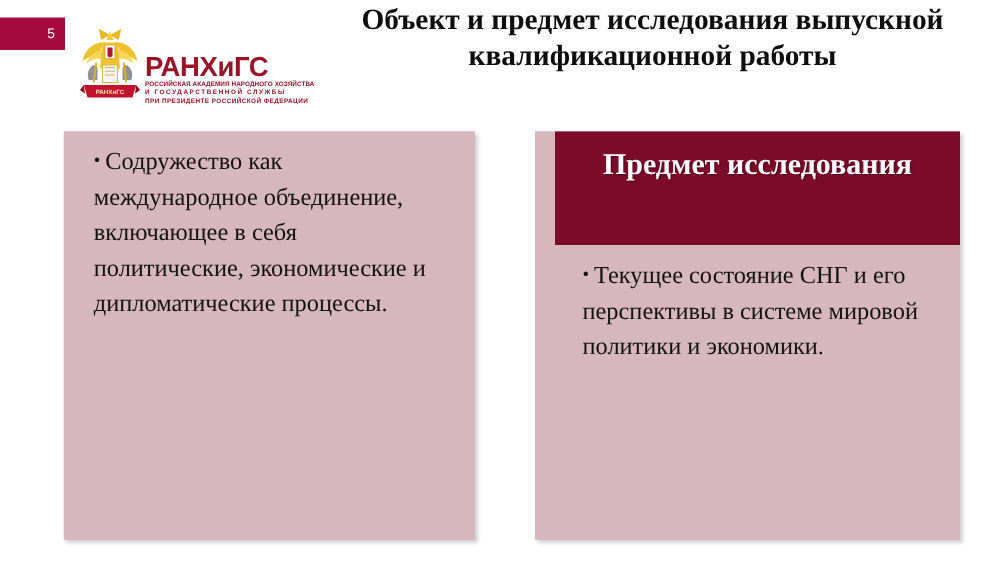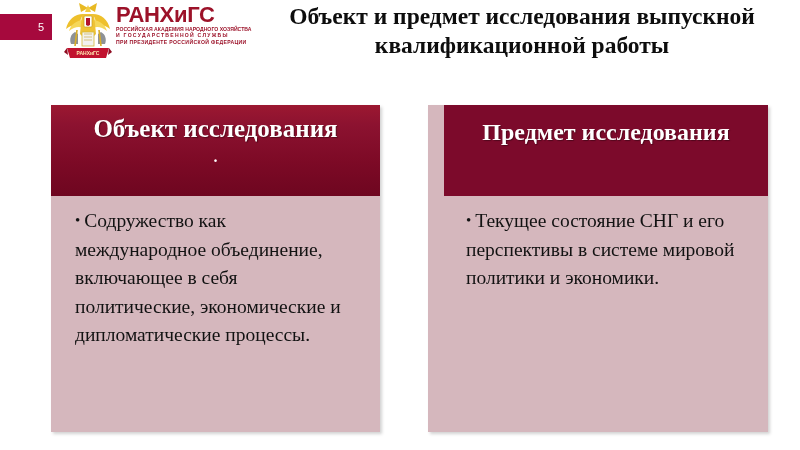--- a/index.html
+++ b/index.html
@@ -29,25 +29,25 @@
     line-height: 26px;
     text-align: right;
     padding-right: 8px;
     box-sizing: border-box;
   }
 
   
   #logo-block {
     position: absolute;
     left: 62px;
-    top: 0;
+    top: 18px;
     width: 180px;
     height: 66px;
     display: flex;
-    align-items: flex-start;
+    align-items: flex-end;
   }
   #emblem-icon {
     width: 52px;
     height: 64px;
     flex: 0 0 52px;
     position: relative;
   }
   #logo-text-block {
     margin-left: 2px;
     padding-top: 4px;
@@ -199,24 +199,20 @@
     <div id="logo-wordmark">РАНХиГС</div>
     <div class="logo-subline" id="logo-subline-1">РОССИЙСКАЯ АКАДЕМИЯ НАРОДНОГО ХОЗЯЙСТВА</div>
     <div class="logo-subline" id="logo-subline-2">И ГОСУДАРСТВЕННОЙ СЛУЖБЫ</div>
     <div class="logo-subline" id="logo-subline-3">ПРИ ПРЕЗИДЕНТЕ РОССИЙСКОЙ ФЕДЕРАЦИИ</div>
   </div>
 </div>
 
 <div id="slide-title">Объект и предмет исследования выпускной квалификационной работы</div>
 
 <div class="card" id="card-object">
-  <div class="card-header">
-    <span>Объект исследования</span>
-    <span class="header-dot">.</span>
-  </div>
   <div class="card-body">
     <ul class="bullet-list">
       <li class="bullet-item">
         <span class="bullet-marker">•</span><span>Содружество как международное объединение, включающее в себя политические, экономические и дипломатические процессы.</span>
       </li>
     </ul>
   </div>
 </div>
 
 <div class="card" id="card-subject">

